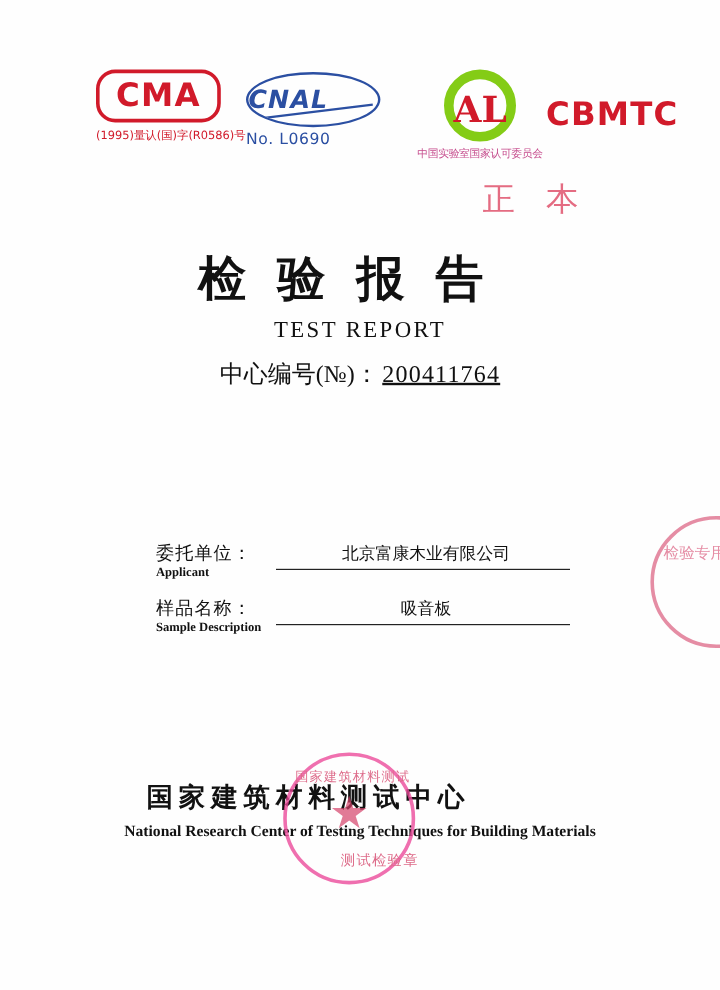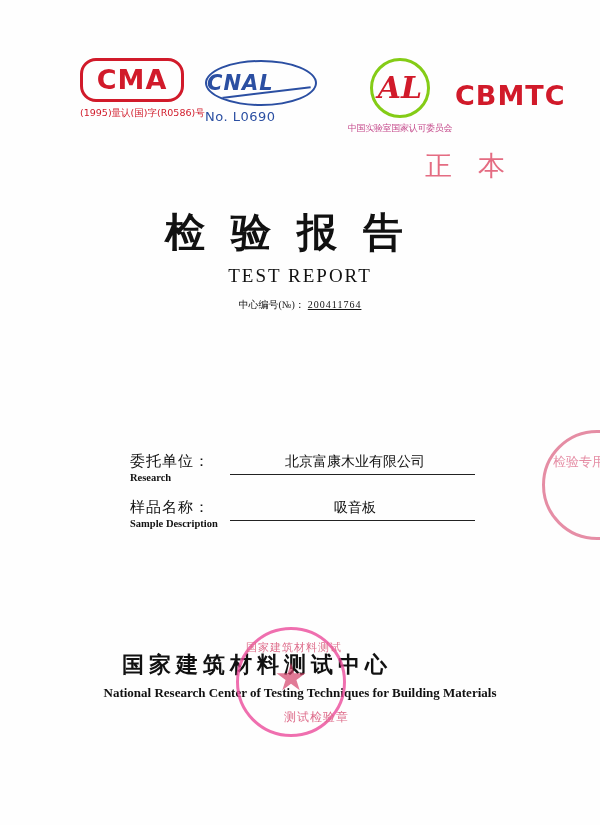--- a/index.html
+++ b/index.html
@@ -111,26 +111,25 @@
   .cal {
     position: absolute;
     left: 285px;
     top: 0px;
     width: 110px;
     text-align: center;
   }
   .cal-circle {
     width: 60px;
     height: 60px;
-    border: 3px solid #84cc16;
+    border: 8px solid #84cc16;
     border-radius: 50%;
     margin: 0 auto;
     position: relative;
     box-sizing: border-box;
-    font-style: italic;
   }
   .cal-letters {
     font-family: "DejaVu Serif", serif;
     font-weight: bold;
     font-size: 30px;
     line-height: 54px;
     color: #d11a2a;
   }
   .cal-sub {
     font-size: 9px;
@@ -150,21 +149,21 @@
     font-family: "DejaVu Sans", sans-serif;
     font-weight: bold;
     font-size: 27px;
     color: #d11a2a;
     letter-spacing: 1px;
   }
 
   
   .zhengben {
     position: absolute;
-    left: 425px;
+    left: 402px;
     top: 148px;
     width: 120px;
     font-family: "DejaVu Serif", serif;
     font-size: 27px;
     color: #e0536d;
     letter-spacing: 26px;
     opacity: 0.85;
   }
 
   
@@ -191,21 +190,21 @@
     font-size: 19px;
     letter-spacing: 2px;
     color: #111;
   }
   .report-no {
     position: absolute;
     left: 0;
     top: 298px;
     width: 600px;
     text-align: center;
-    font-size: 10px;
+    font-size: 20px;
     color: #111;
   }
   .report-no .num {
     text-decoration: underline;
     letter-spacing: 1px;
     padding-left: 3px;
   }
 
   
   .fields {
@@ -383,21 +382,21 @@
   <div class="title-en">TEST   REPORT</div>
 
   <div class="report-no">
     <span>中心编号(№)：</span><span class="num">200411764</span>
   </div>
 
   <div class="fields">
 
     <div class="field-row">
       <div class="field-label-cn">委托单位：</div>
-      <div class="field-label-en">Research</div>
+      <div class="field-label-en">Applicant</div>
       <div class="field-value">北京富康木业有限公司</div>
       <div class="field-line"></div>
     </div>
 
     <div class="field-row">
       <div class="field-label-cn">样品名称：</div>
       <div class="field-label-en">Sample Description</div>
       <div class="field-value">吸音板</div>
       <div class="field-line"></div>
     </div>

